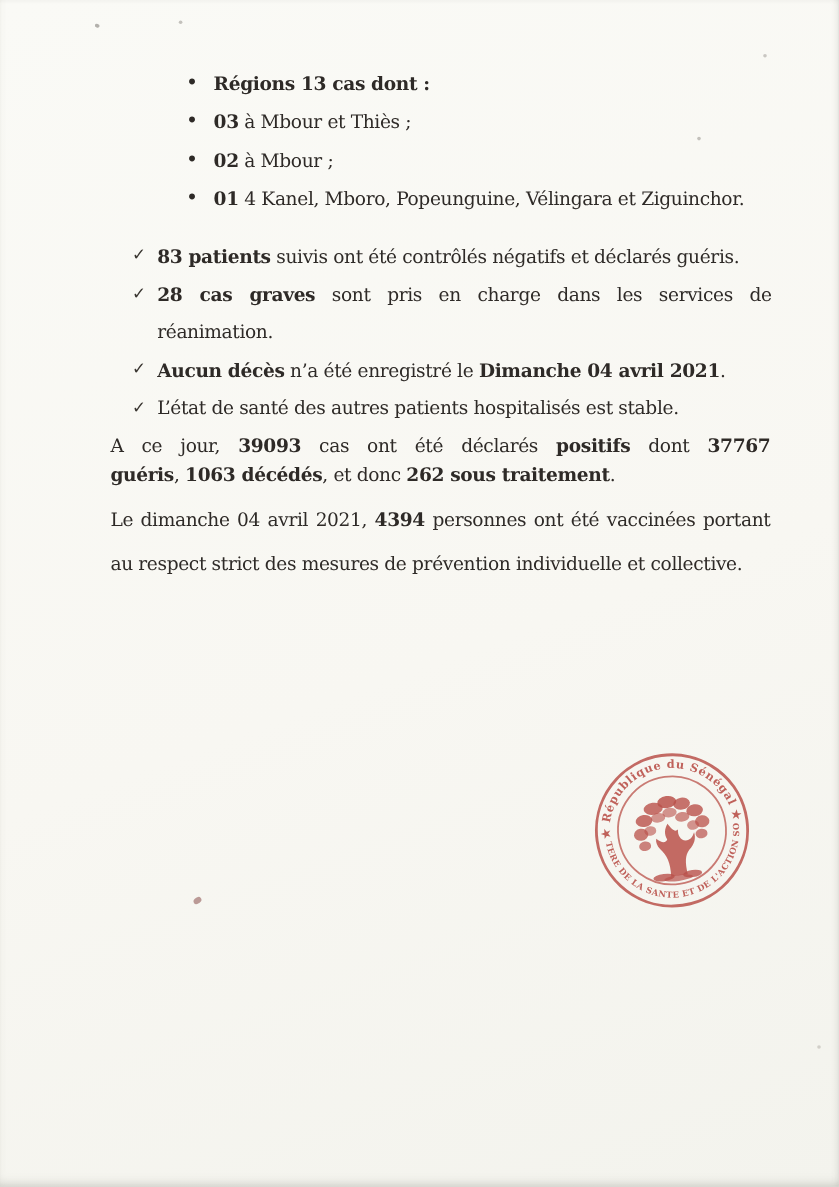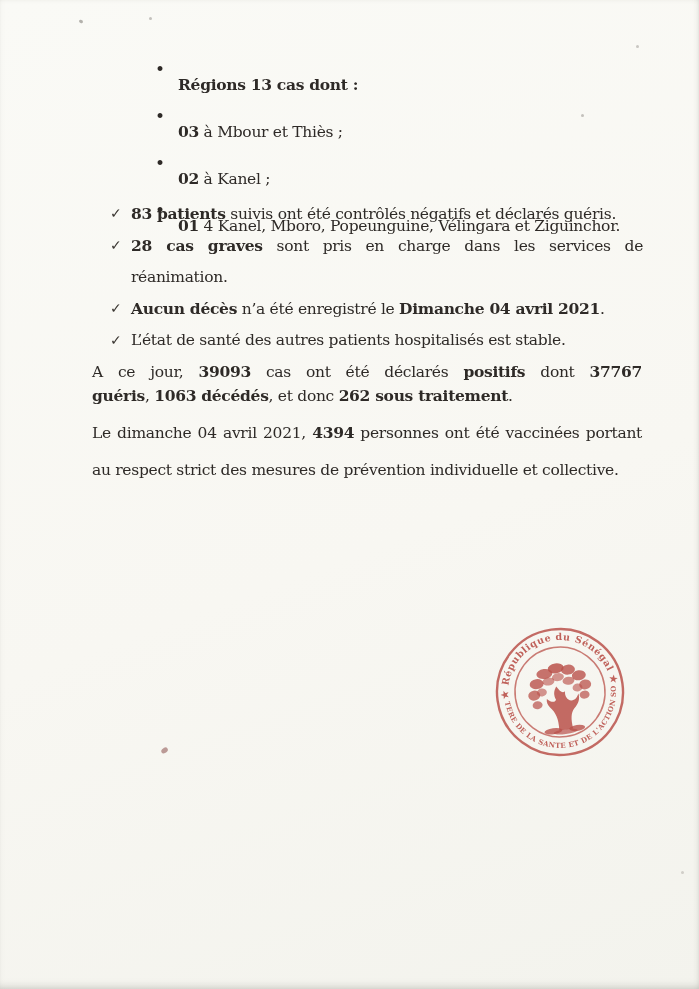--- a/index.html
+++ b/index.html
@@ -19,21 +19,21 @@
     letter-spacing:-0.3px;
   }
   .b{font-weight:bold;}
   .line{min-height:1em;}
   .jline{text-align:justify;text-align-last:justify;}
 
   
   .bullets{position:absolute;left:155px;top:54px;width:500px;line-height:31px;}
   .li{display:flex;align-items:flex-start;}
   .mk{width:14px;flex:0 0 14px;font-size:17px;margin-right:9px;}
-  .btxt{flex:1;margin-top:15px;}
+  .btxt{flex:1;}
 
   
   .checks{position:absolute;left:110px;top:198px;width:535px;line-height:31px;}
   .ci{display:flex;align-items:flex-start;}
   .cmk{width:13px;flex:0 0 13px;font-size:14px;margin-right:8px;color:#3a3631;}
   .ctxt{flex:1;max-width:512px;}
 
   
   .paras{position:absolute;left:92px;top:360px;width:550px;line-height:24px;}
   .para{margin:0 0 13px 0;}
@@ -74,21 +74,21 @@
     <div class="li">
       <span class="mk">•</span>
       <span class="btxt line"><span class="b">Régions 13 cas dont :</span></span>
     </div>
     <div class="li">
       <span class="mk">•</span>
       <span class="btxt line"><span class="b">03</span><span> à Mbour et Thiès ;</span></span>
     </div>
     <div class="li">
       <span class="mk">•</span>
-      <span class="btxt line"><span class="b">02</span><span> à Kanel ;</span></span>
+      <span class="btxt line"><span class="b">02</span><span> à Mbour ;</span></span>
     </div>
     <div class="li">
       <span class="mk">•</span>
       <span class="btxt line"><span class="b">01</span><span> 4 Kanel, Mboro, Popeunguine, Vélingara et Ziguinchor.</span></span>
     </div>
   </section>
 
   <section class="checks">
     <div class="ci">
       <span class="cmk">✓</span>

